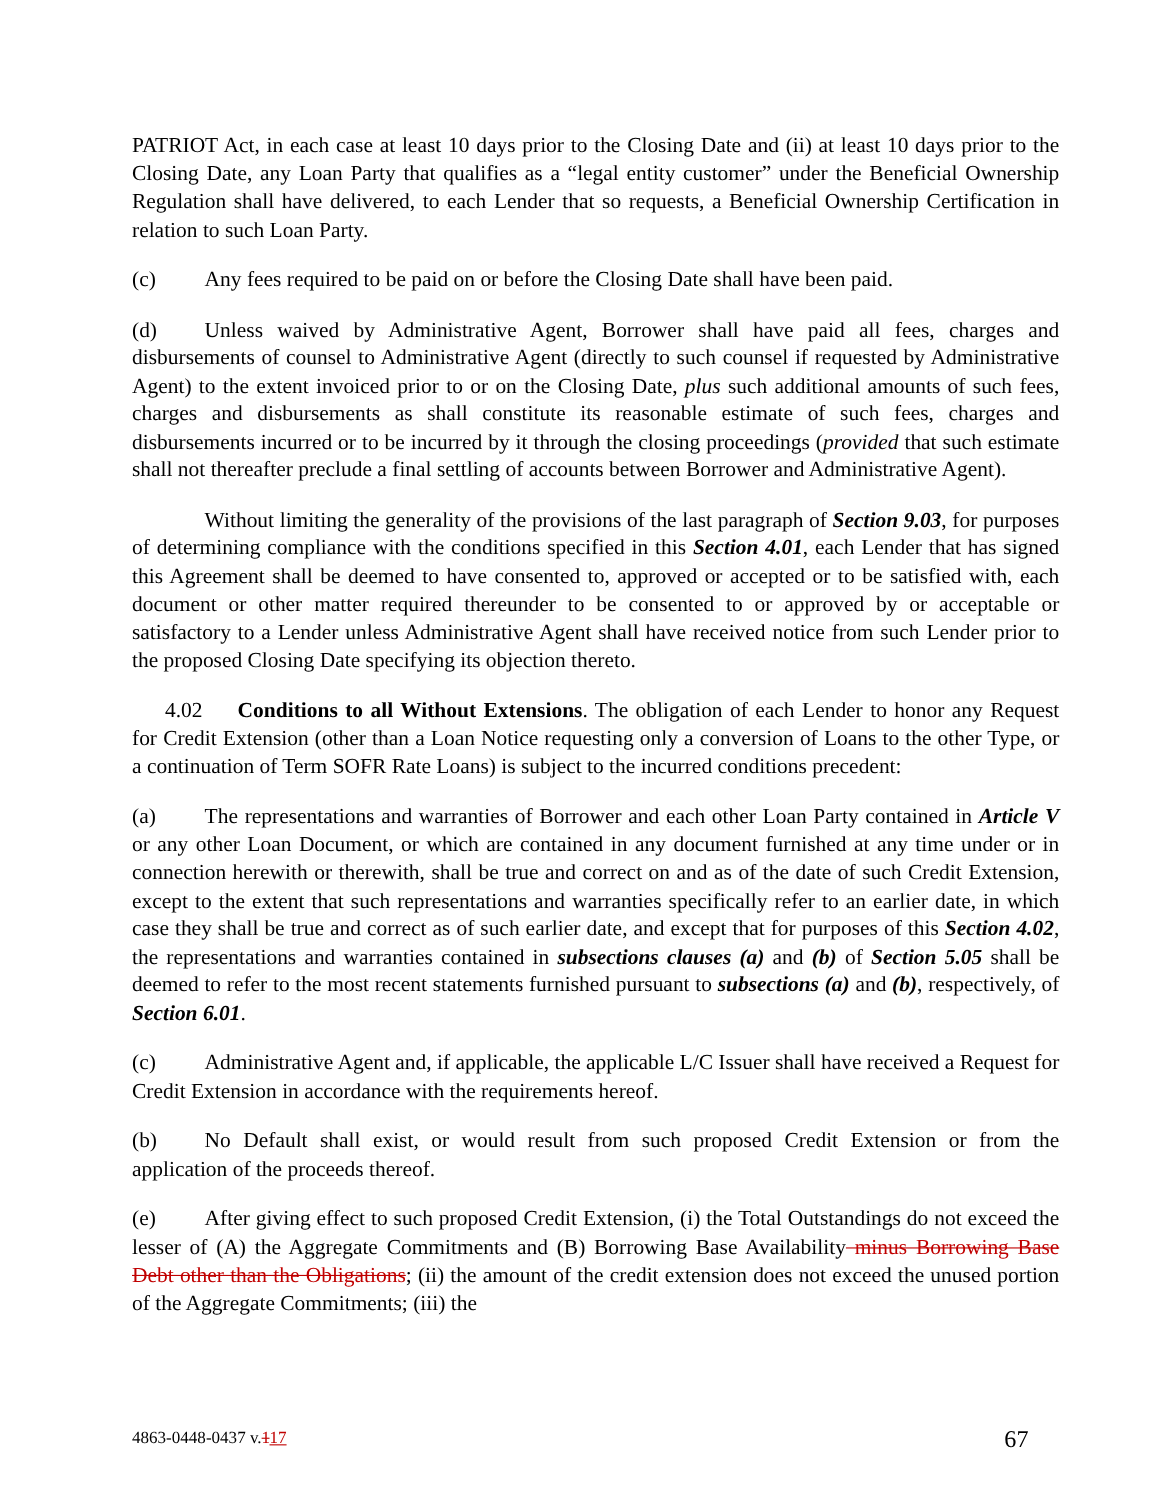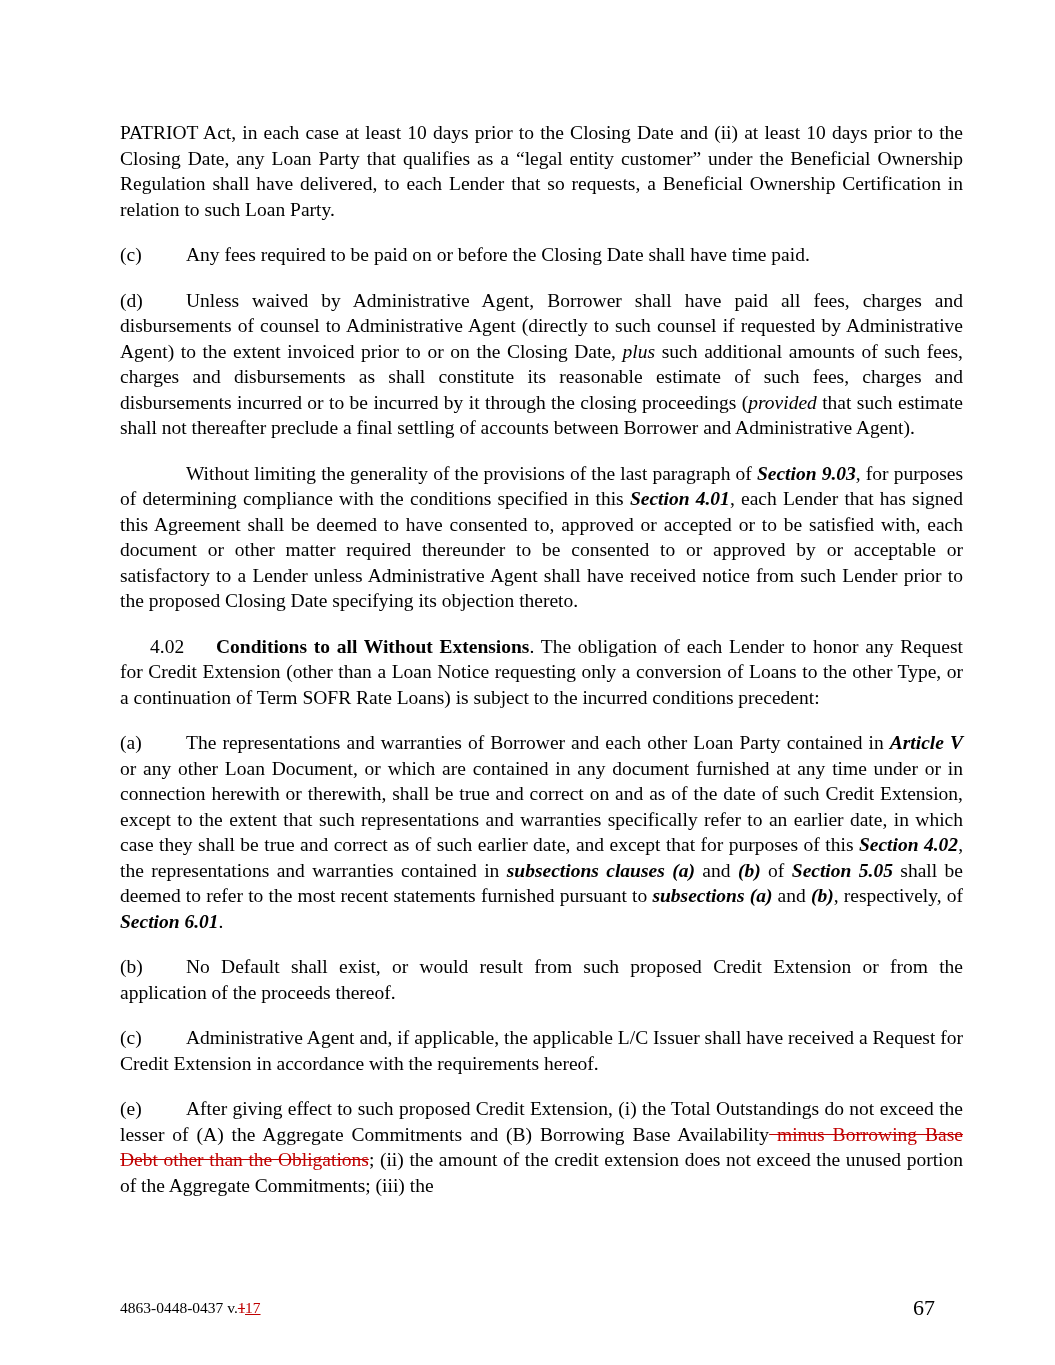--- a/index.html
+++ b/index.html
@@ -92,45 +92,45 @@
 </head>
 <body>
 
 <div class="page">
 
   <div class="body-text">
 
     <p class="para">PATRIOT Act, in each case at least 10 days prior to the Closing Date and (ii) at least 10 days prior to the Closing Date, any Loan Party that qualifies as a “legal entity customer” under the Beneficial Ownership Regulation shall have delivered, to each Lender that so requests, a Beneficial Ownership Certification in relation to such Loan Party.</p>
 
     <p class="para indent-block">
-      <span class="lead">(c)</span><span>Any fees required to be paid on or before the Closing Date shall have time paid.</span>
+      <span class="lead">(c)</span><span>Any fees required to be paid on or before the Closing Date shall have been paid.</span>
     </p>
 
     <p class="para indent-block">
       <span class="lead">(d)</span><span>Unless waived by Administrative Agent, Borrower shall have paid all fees, charges and disbursements of counsel to Administrative Agent (directly to such counsel if requested by Administrative Agent) to the extent invoiced prior to or on the Closing Date, </span><i>plus</i><span> such additional amounts of such fees, charges and disbursements as shall constitute its reasonable estimate of such fees, charges and disbursements incurred or to be incurred by it through the closing proceedings (</span><i>provided</i><span> that such estimate shall not thereafter preclude a final settling of accounts between Borrower and Administrative Agent).</span>
     </p>
 
     <p class="para first-line-indent">
       <span>Without limiting the generality of the provisions of the last paragraph of </span><span class="bi">Section 9.03</span><span>, for purposes of determining compliance with the conditions specified in this </span><span class="bi">Section 4.01</span><span>, each Lender that has signed this Agreement shall be deemed to have consented to, approved or accepted or to be satisfied with, each document or other matter required thereunder to be consented to or approved by or acceptable or satisfactory to a Lender unless Administrative Agent shall have received notice from such Lender prior to the proposed Closing Date specifying its objection thereto.</span>
     </p>
 
     <p class="para para-4-02">
       <span class="sec-num" style="margin-left:30px;">4.02</span><b>Conditions to all Without Extensions</b><span>. The obligation of each Lender to honor any Request for Credit Extension (other than a Loan Notice requesting only a conversion of Loans to the other Type, or a continuation of Term SOFR Rate Loans) is subject to the incurred conditions precedent:</span>
     </p>
 
     <p class="para indent-block">
       <span class="lead">(a)</span><span>The representations and warranties of Borrower and each other Loan Party contained in </span><span class="bi">Article V</span><span> or any other Loan Document, or which are contained in any document furnished at any time under or in connection herewith or therewith, shall be true and correct on and as of the date of such Credit Extension, except to the extent that such representations and warranties specifically refer to an earlier date, in which case they shall be true and correct as of such earlier date, and except that for purposes of this </span><span class="bi">Section 4.02</span><span>, the representations and warranties contained in </span><span class="bi">subsections clauses (a)</span><span> and </span><span class="bi">(b)</span><span> of </span><span class="bi">Section 5.05</span><span> shall be deemed to refer to the most recent statements furnished pursuant to </span><span class="bi">subsections (a)</span><span> and </span><span class="bi">(b)</span><span>, respectively, of </span><span class="bi">Section 6.01</span><span>.</span>
     </p>
 
     <p class="para indent-block">
-      <span class="lead">(b)</span><span>No Default shall exist, or would result from such proposed Credit Extension or from the application of the proceeds thereof.</span>
+      <span class="lead">(c)</span><span>Administrative Agent and, if applicable, the applicable L/C Issuer shall have received a Request for Credit Extension in accordance with the requirements hereof.</span>
     </p>
 
     <p class="para indent-block">
-      <span class="lead">(c)</span><span>Administrative Agent and, if applicable, the applicable L/C Issuer shall have received a Request for Credit Extension in accordance with the requirements hereof.</span>
+      <span class="lead">(b)</span><span>No Default shall exist, or would result from such proposed Credit Extension or from the application of the proceeds thereof.</span>
     </p>
 
 
     <p class="para indent-block">
       <span class="lead">(e)</span><span>After giving effect to such proposed Credit Extension, (i) the Total Outstandings do not exceed the lesser of (A) the Aggregate Commitments and (B) Borrowing Base Availability</span><span class="del"> minus Borrowing Base Debt other than the Obligations</span><span>; (ii) the amount of the credit extension does not exceed the unused portion of the Aggregate Commitments; (iii) the</span>
     </p>
 
   </div>
 
   <div class="footer">

